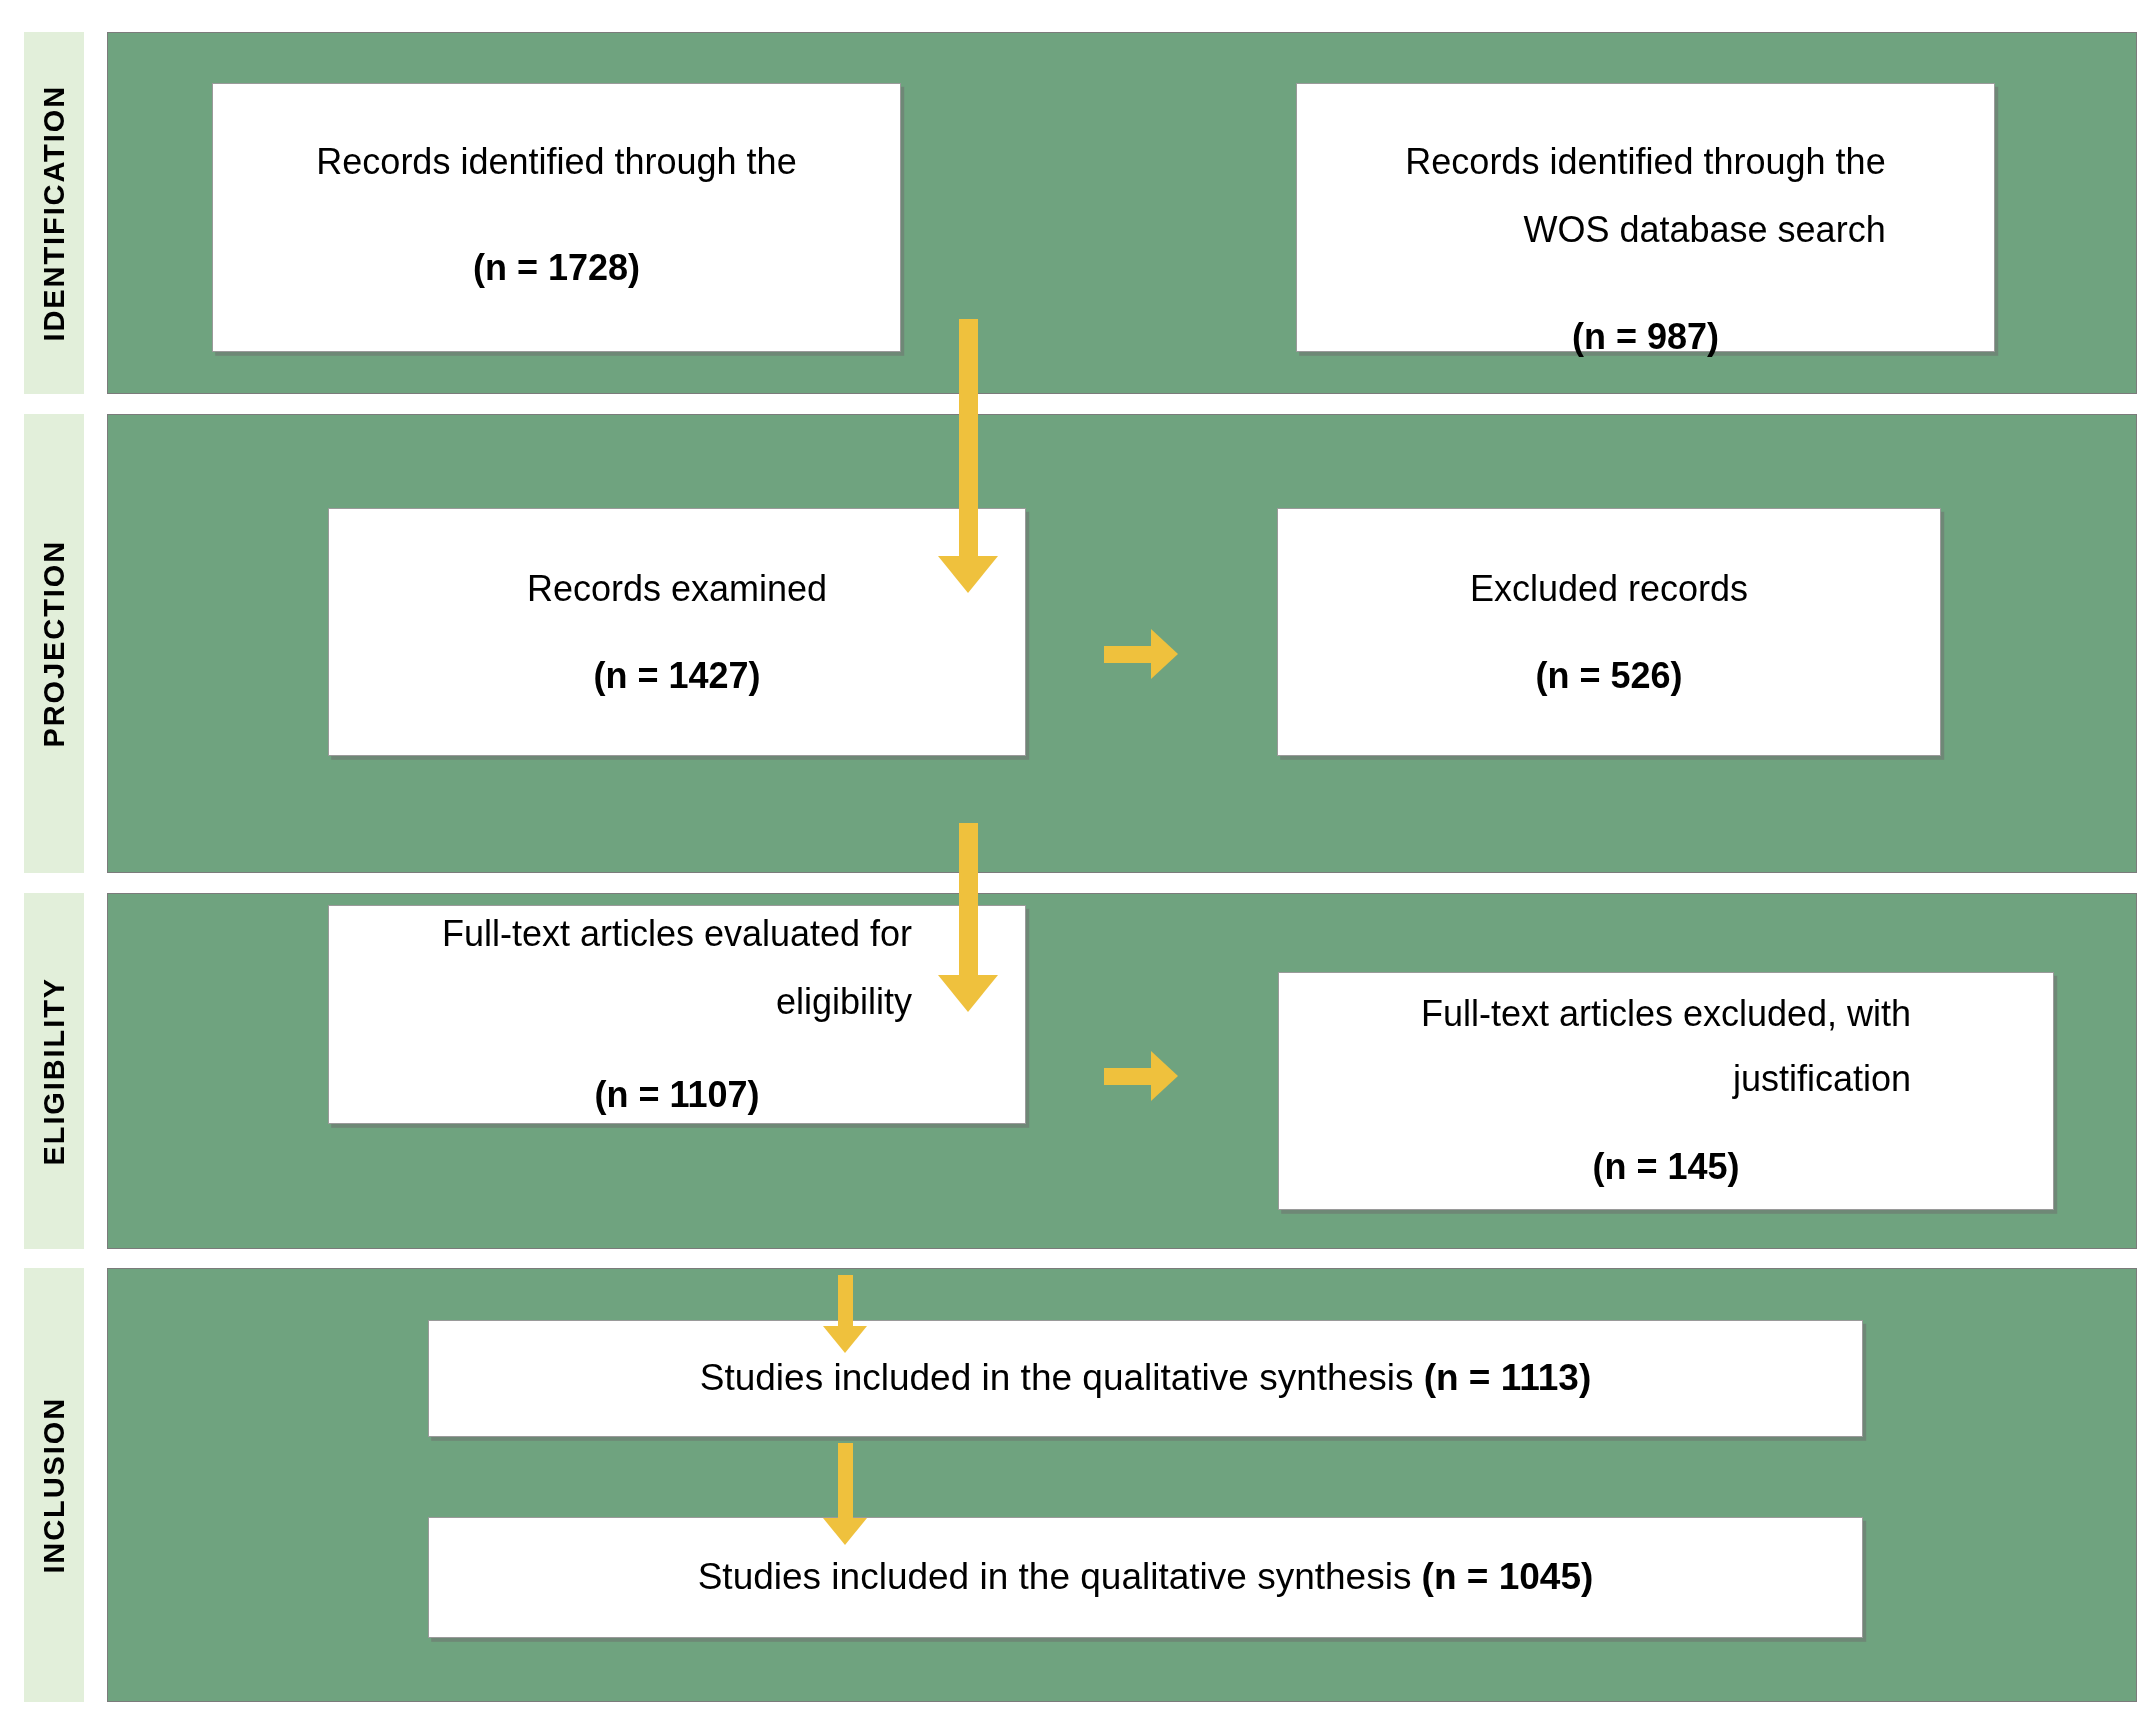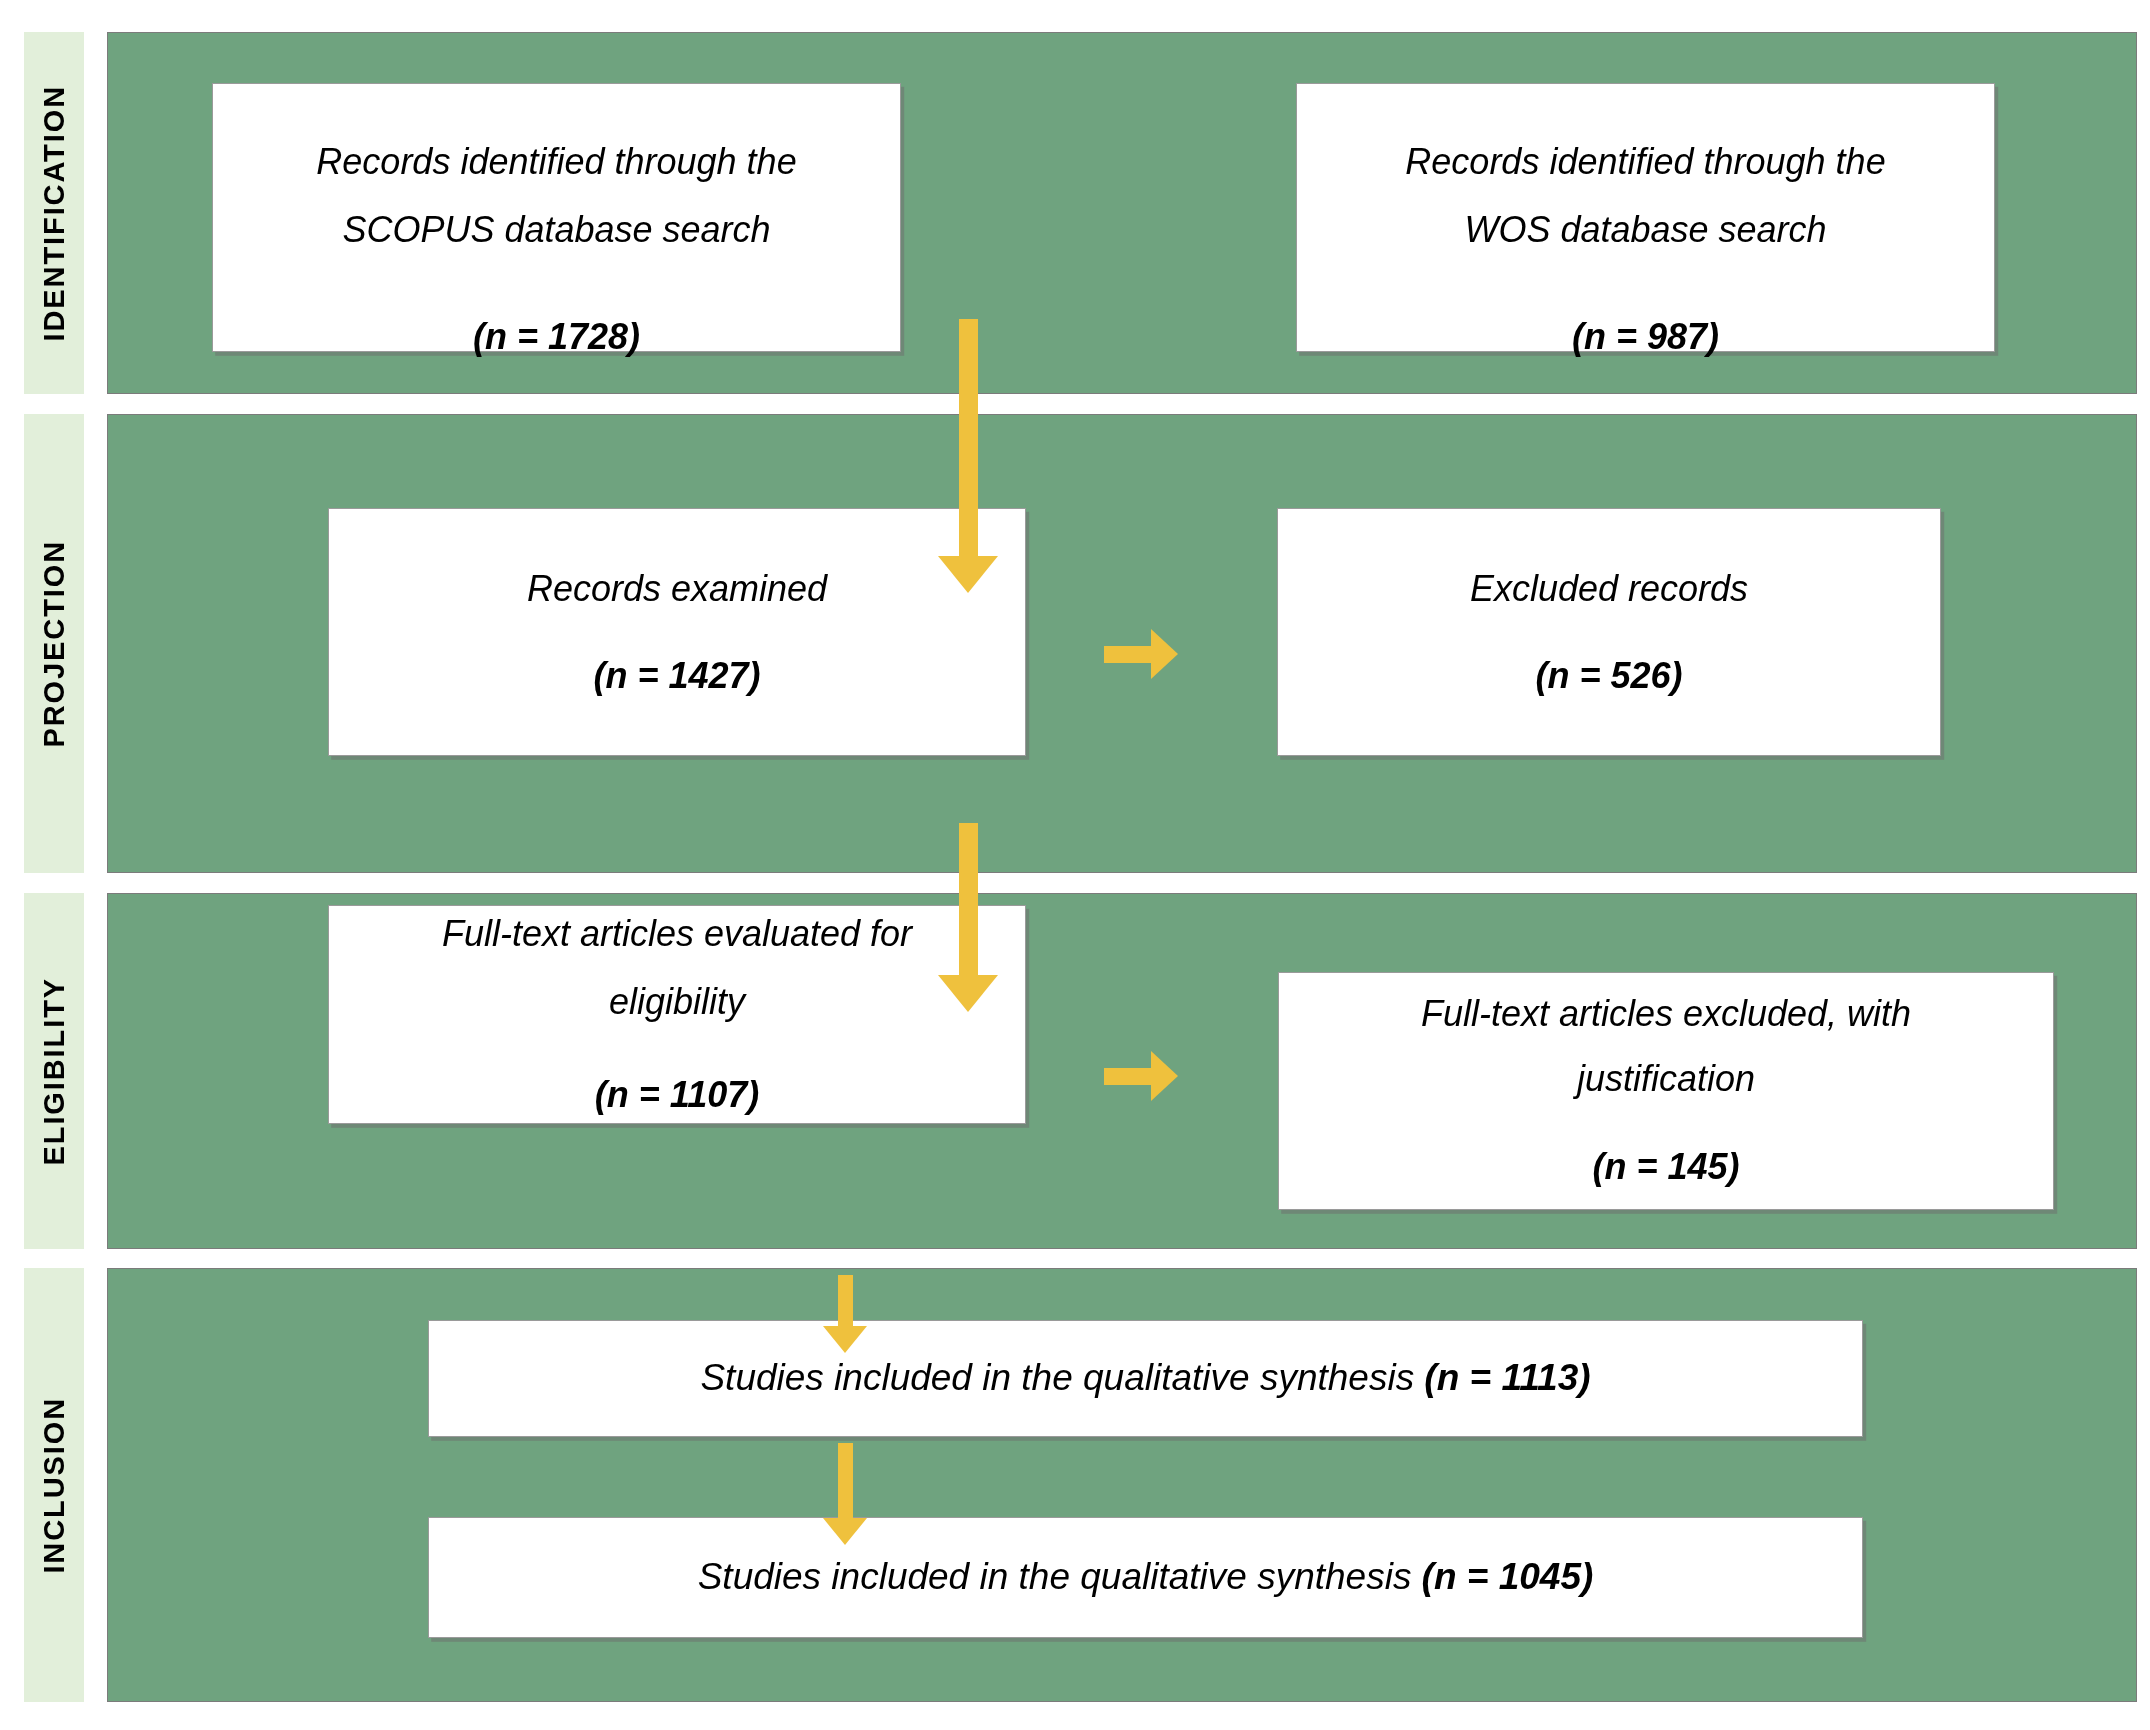--- a/index.html
+++ b/index.html
@@ -33,23 +33,22 @@
     box-sizing:border-box;
   }
 
   
   .wbox{
     position:absolute;background:#ffffff;
     border:1.3px solid var(--box-border);
     box-shadow:3.2px 3.8px 0 rgba(110,110,110,0.5);
     box-sizing:border-box;
     display:flex;flex-direction:column;align-items:center;
-    text-align:center;font-size:36px;line-height:1.9;
+    text-align:right;font-size:36px;line-height:1.9;
     z-index:2;
-    font-style:italic;
   }
   .wbox .count{font-weight:bold;}
   .wbox.top-layout{justify-content:flex-start;padding-top:44px;}
   .wbox.top-layout .count{margin-top:38px;}
   .wbox.center-layout{justify-content:center;line-height:1.75;gap:24px;}
   .wbox.single-line{flex-direction:row;justify-content:center;align-items:center;font-size:37px;line-height:1.2;white-space:nowrap;margin-left:34px;}
   .wbox.single-line .count{margin-left:10.2px;}
 
   
   .arrow-part{position:absolute;z-index:3;}
@@ -77,21 +76,20 @@
   </div>
 
   <div class="stage-panel" style="top:32px;height:362px;"></div>
   <div class="stage-panel" style="top:414px;height:459px;"></div>
   <div class="stage-panel" style="top:893px;height:356px;"></div>
   <div class="stage-panel" style="top:1268px;height:434px;"></div>
 
   <div class="wbox top-layout" style="left:212px;top:83px;width:689px;height:269px;">
     <div>
       <span>Records identified through the</span><br>
-      <span>SCOPUS database search</span>
     </div>
     <div class="count">(n = 1728)</div>
   </div>
 
   <div class="wbox top-layout" style="left:1296px;top:83px;width:699px;height:269px;">
     <div>
       <span>Records identified through the</span><br>
       <span>WOS database search</span>
     </div>
     <div class="count">(n = 987)</div>

